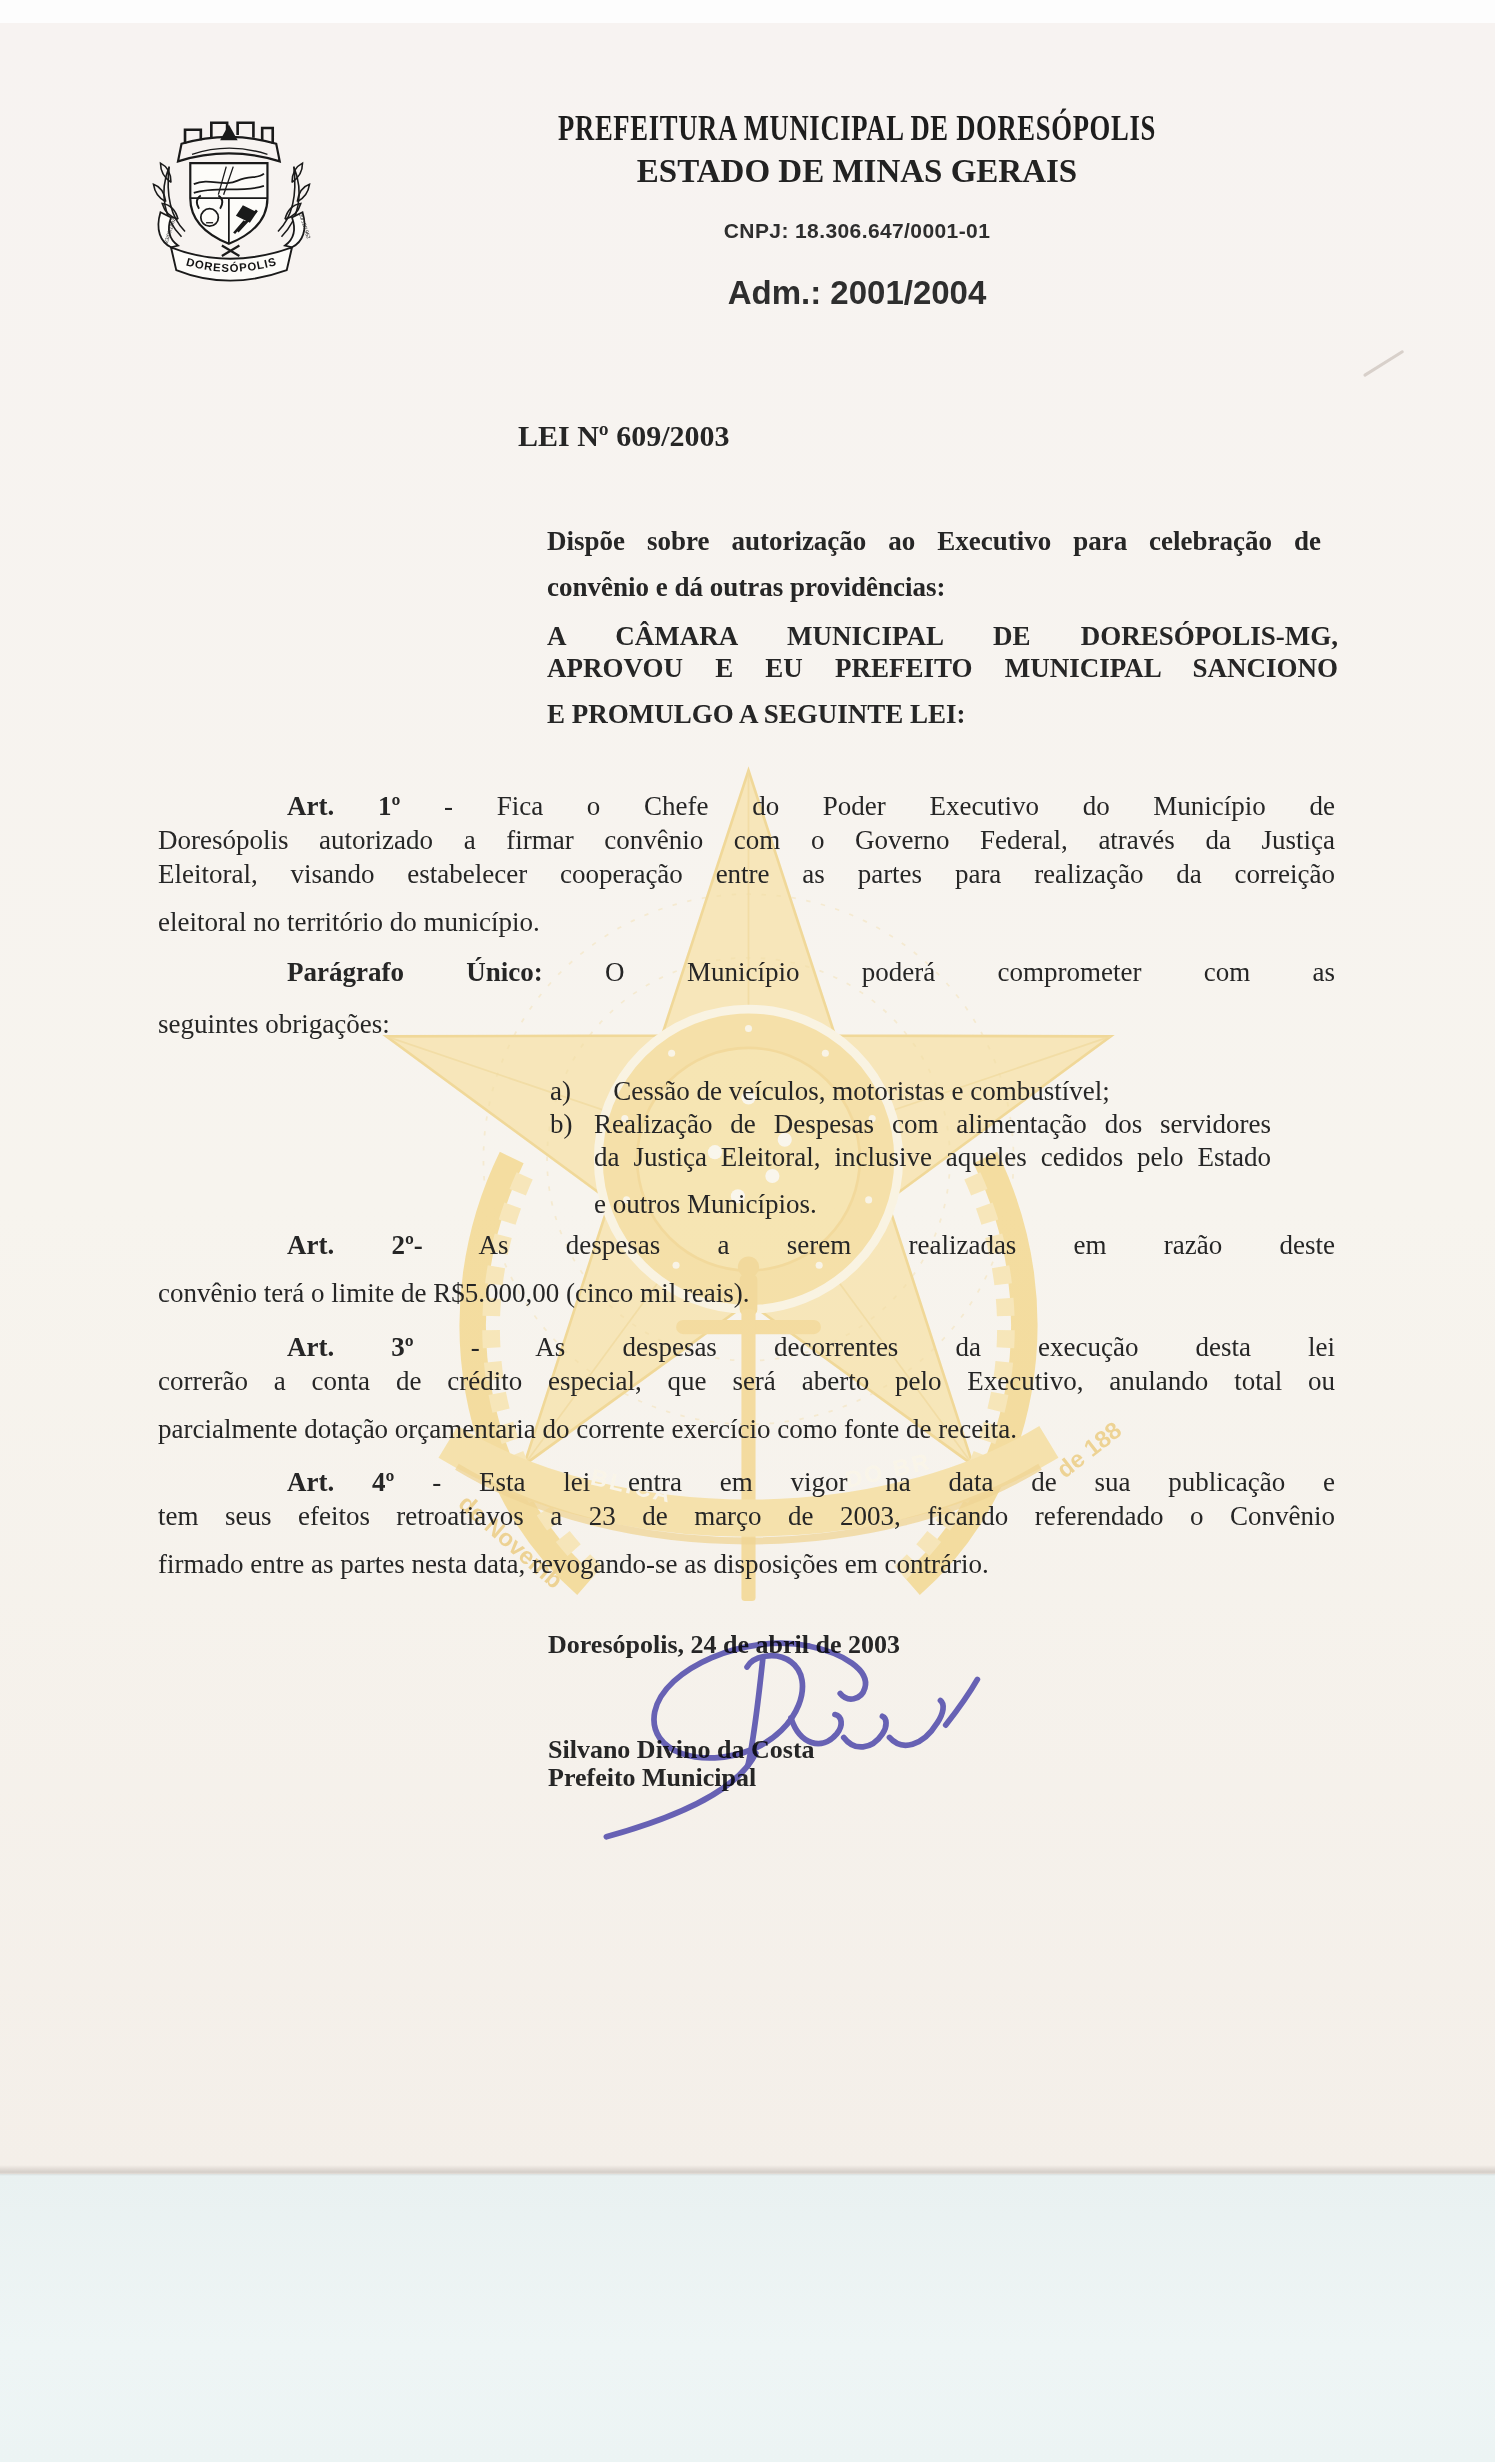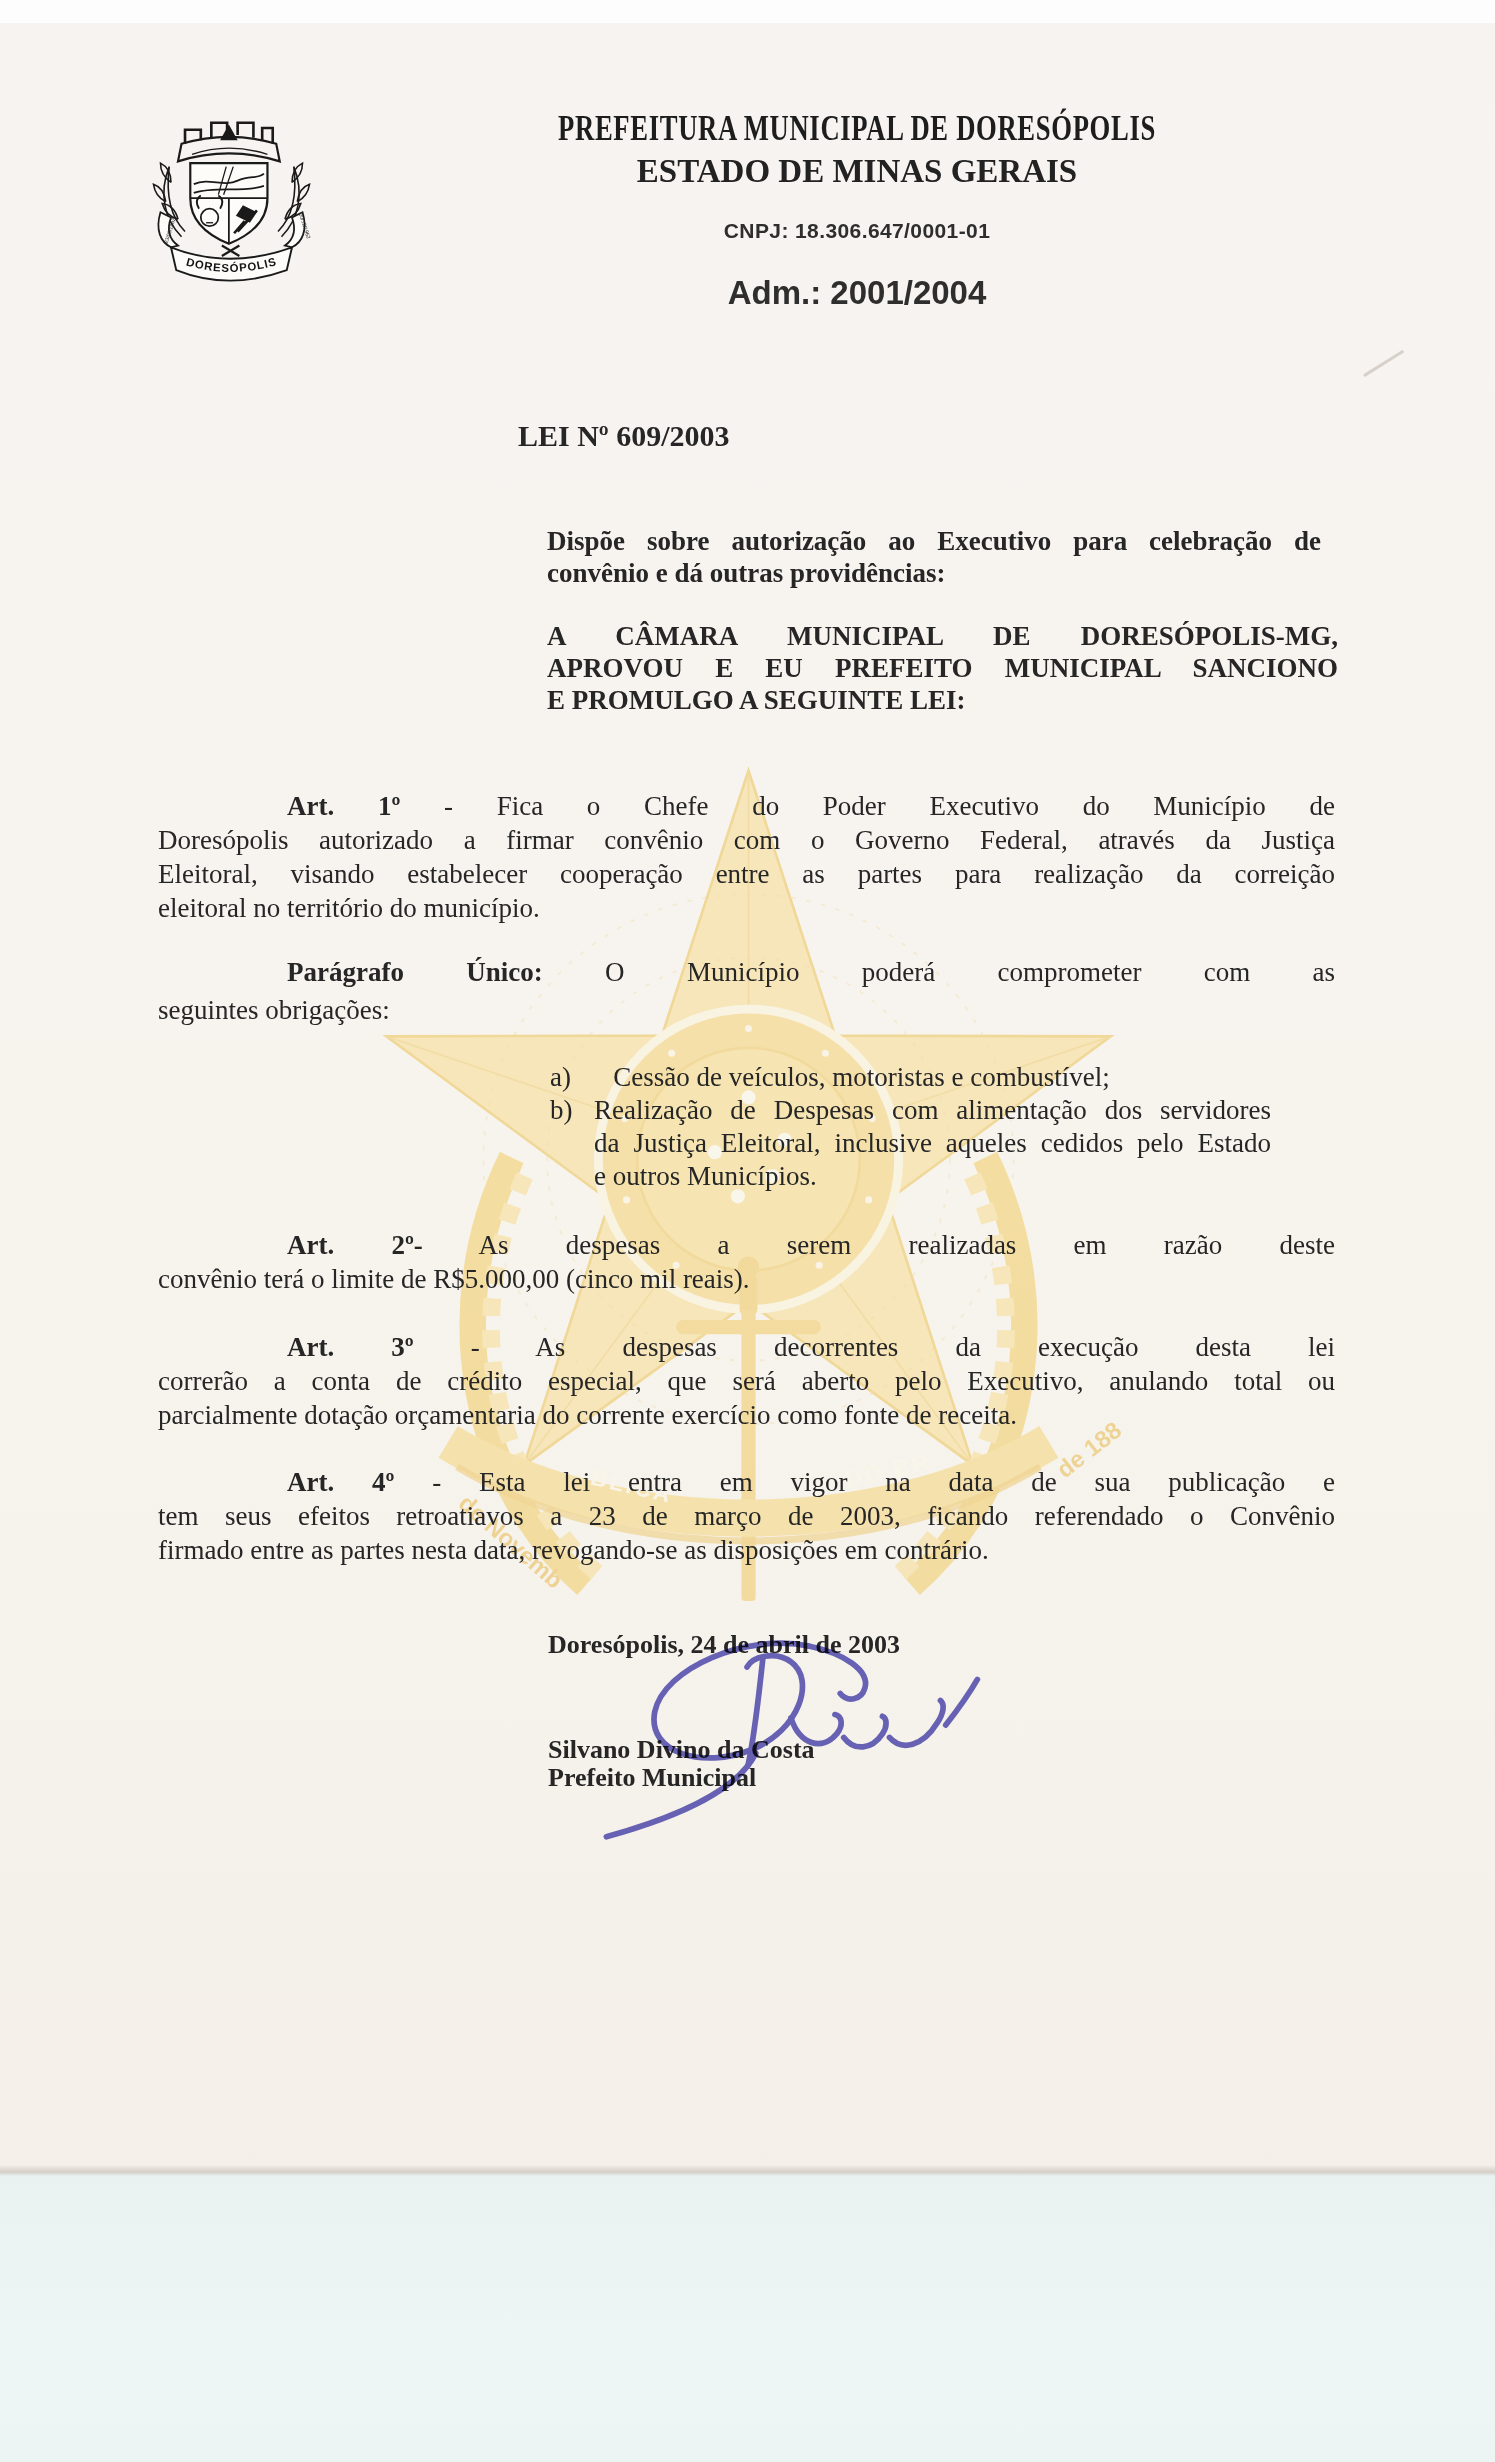--- a/index.html
+++ b/index.html
@@ -40,21 +40,21 @@
   .items{left:594px;top:1061px;width:677px;line-height:33px;}
   .art2{top:1228px;}
   .art3{top:1330px;}
   .art4{top:1465px;}
   .closing{left:548px;font-weight:bold;font-size:26px;line-height:28px;white-space:nowrap;}
   .date-line{top:1631px;}
   .signer{top:1736px;}
 
   .lead{padding-left:129px;text-align:justify;text-align-last:justify;}
   .jlines .line{text-align:justify;text-align-last:justify;}
-  .jlines .line:last-child{text-align:left;text-align-last:auto;}
+  .jlines .line:last-child{text-align:left;text-align-last:auto;margin-top:14px;}
   .plain .line{text-align:right;white-space:nowrap;}
   .item{position:relative;}
   .item .ilabel{position:absolute;left:-44px;top:0;}
   .item-a .jlines .line{padding-left:19.3px;}
 
   .sig{position:absolute;left:580px;top:1637px;width:422px;height:207px;
        mix-blend-mode:multiply;opacity:.92;}
 </style>
 </head>
 <body>

